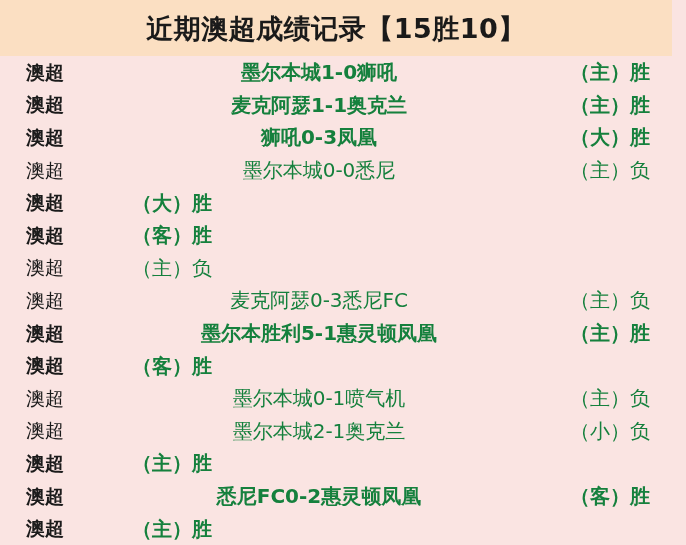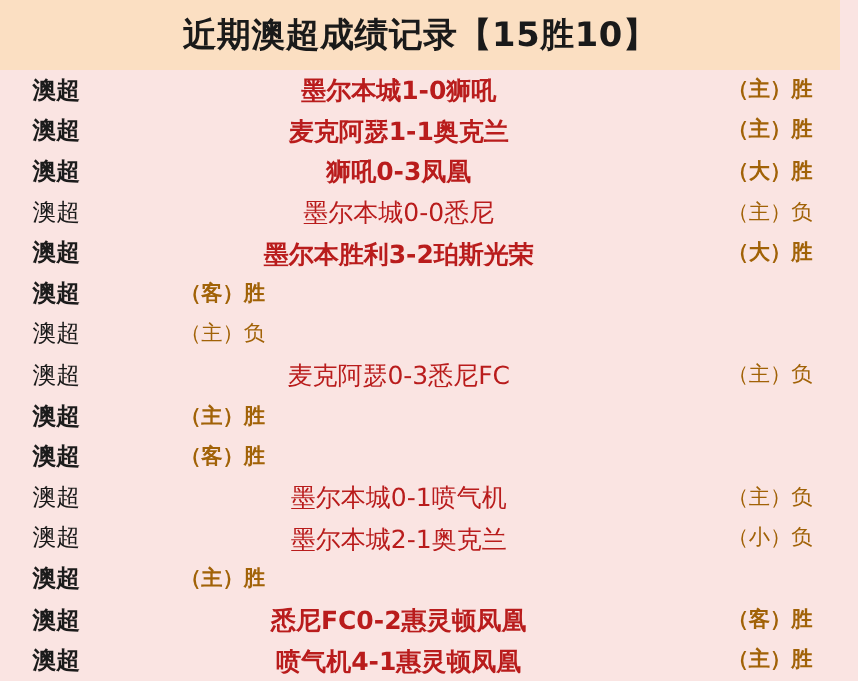--- a/index.html
+++ b/index.html
@@ -54,31 +54,31 @@
     flex: 0 0 74px;
     font-size: 19px;
     color: #1b1b1b;
     text-align: left;
     line-height: 1;
   }
   .match {
     flex: 1 1 auto;
     text-align: center;
     font-size: 20px;
-    color: #b91c1c;
+    color: #15803d;
     line-height: 1;
     white-space: nowrap;
     overflow: hidden;
   }
   .result {
     width: 112px;
     flex: 0 0 112px;
     text-align: right;
-    font-size: 17px;
-    color: #a16207;
+    font-size: 20px;
+    color: #15803d;
     line-height: 1;
     white-space: nowrap;
   }
   .row.win .league,
   .row.win .match,
   .row.win .result {
     font-weight: bold;
   }
   .row.loss .league,
   .row.loss .match,
@@ -111,38 +111,38 @@
         <div class="match">狮吼0-3凤凰</div>
         <div class="result">（大）胜</div>
       </div>
       <div class="row loss">
         <div class="league">澳超</div>
         <div class="match">墨尔本城0-0悉尼</div>
         <div class="result">（主）负</div>
       </div>
       <div class="row win">
         <div class="league">澳超</div>
-        <div class="match">墨尔本胜利3-2珀斯光荣</div>
         <div class="result">（大）胜</div>
       </div>
       <div class="row win">
         <div class="league">澳超</div>
         <div class="result">（客）胜</div>
       </div>
       <div class="row loss">
         <div class="league">澳超</div>
         <div class="result">（主）负</div>
       </div>
       <div class="row loss">
         <div class="league">澳超</div>
         <div class="match">麦克阿瑟0-3悉尼FC</div>
         <div class="result">（主）负</div>
       </div>
       <div class="row win">
         <div class="league">澳超</div>
+        <div class="match">墨尔本胜利5-1惠灵顿凤凰</div>
         <div class="result">（主）胜</div>
       </div>
       <div class="row win">
         <div class="league">澳超</div>
         <div class="result">（客）胜</div>
       </div>
       <div class="row loss">
         <div class="league">澳超</div>
         <div class="match">墨尔本城0-1喷气机</div>
         <div class="result">（主）负</div>
@@ -156,18 +156,17 @@
         <div class="league">澳超</div>
         <div class="result">（主）胜</div>
       </div>
       <div class="row win">
         <div class="league">澳超</div>
         <div class="match">悉尼FC0-2惠灵顿凤凰</div>
         <div class="result">（客）胜</div>
       </div>
       <div class="row win">
         <div class="league">澳超</div>
-        <div class="match">喷气机4-1惠灵顿凤凰</div>
         <div class="result">（主）胜</div>
       </div>
     </div>
 
 </div>
 
 </body></html>

